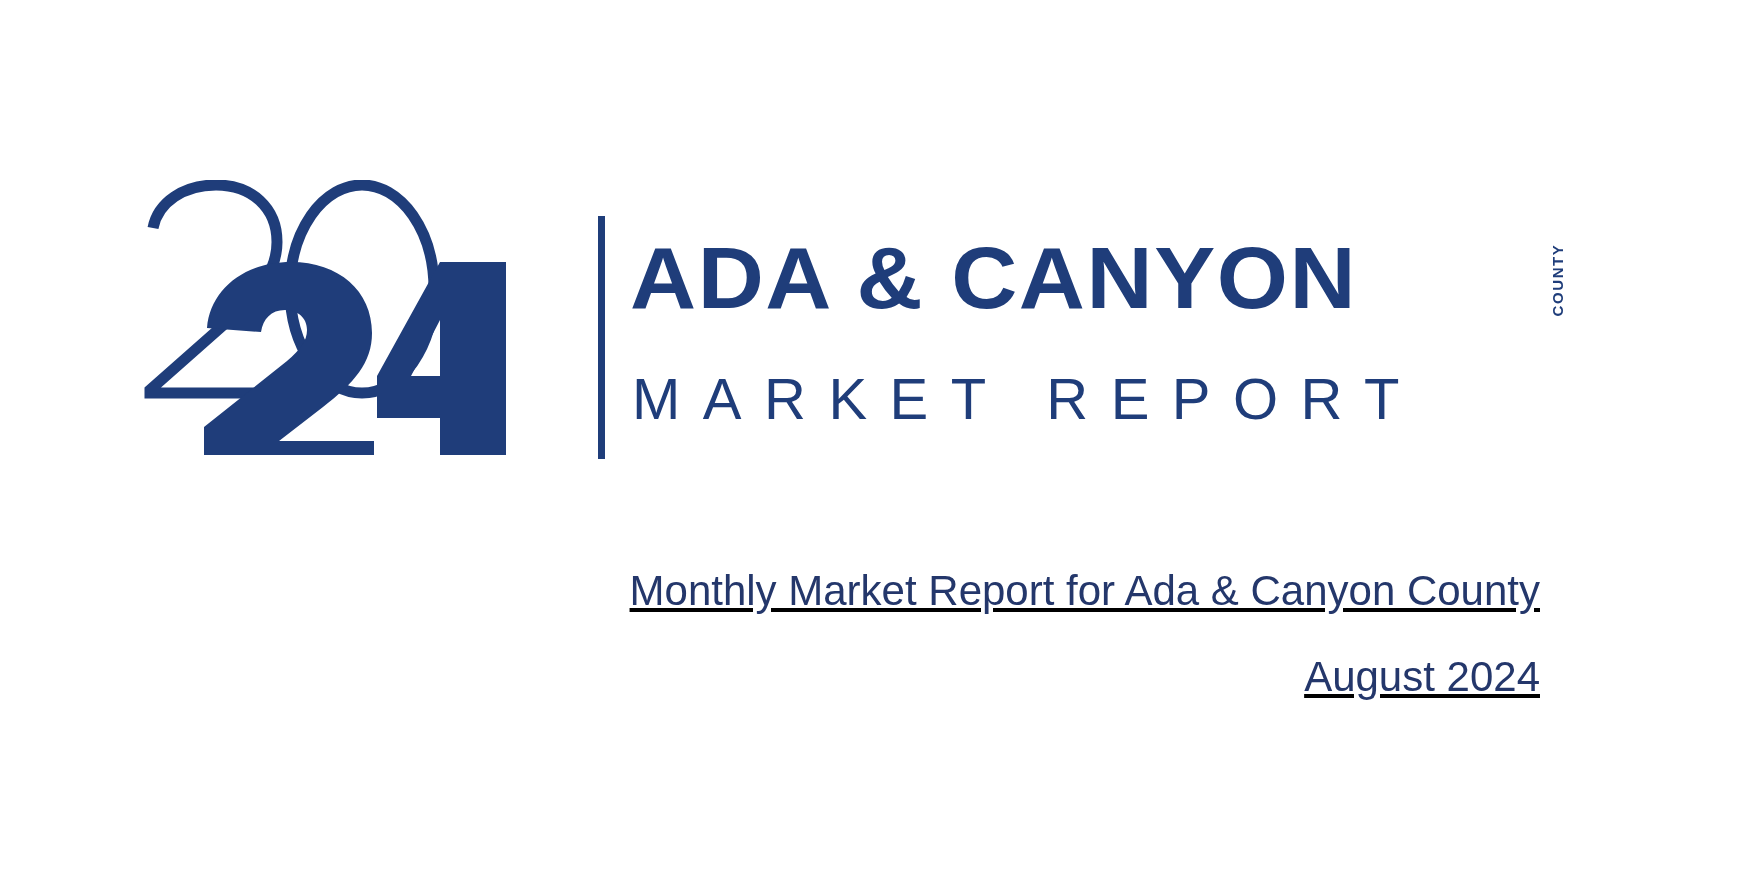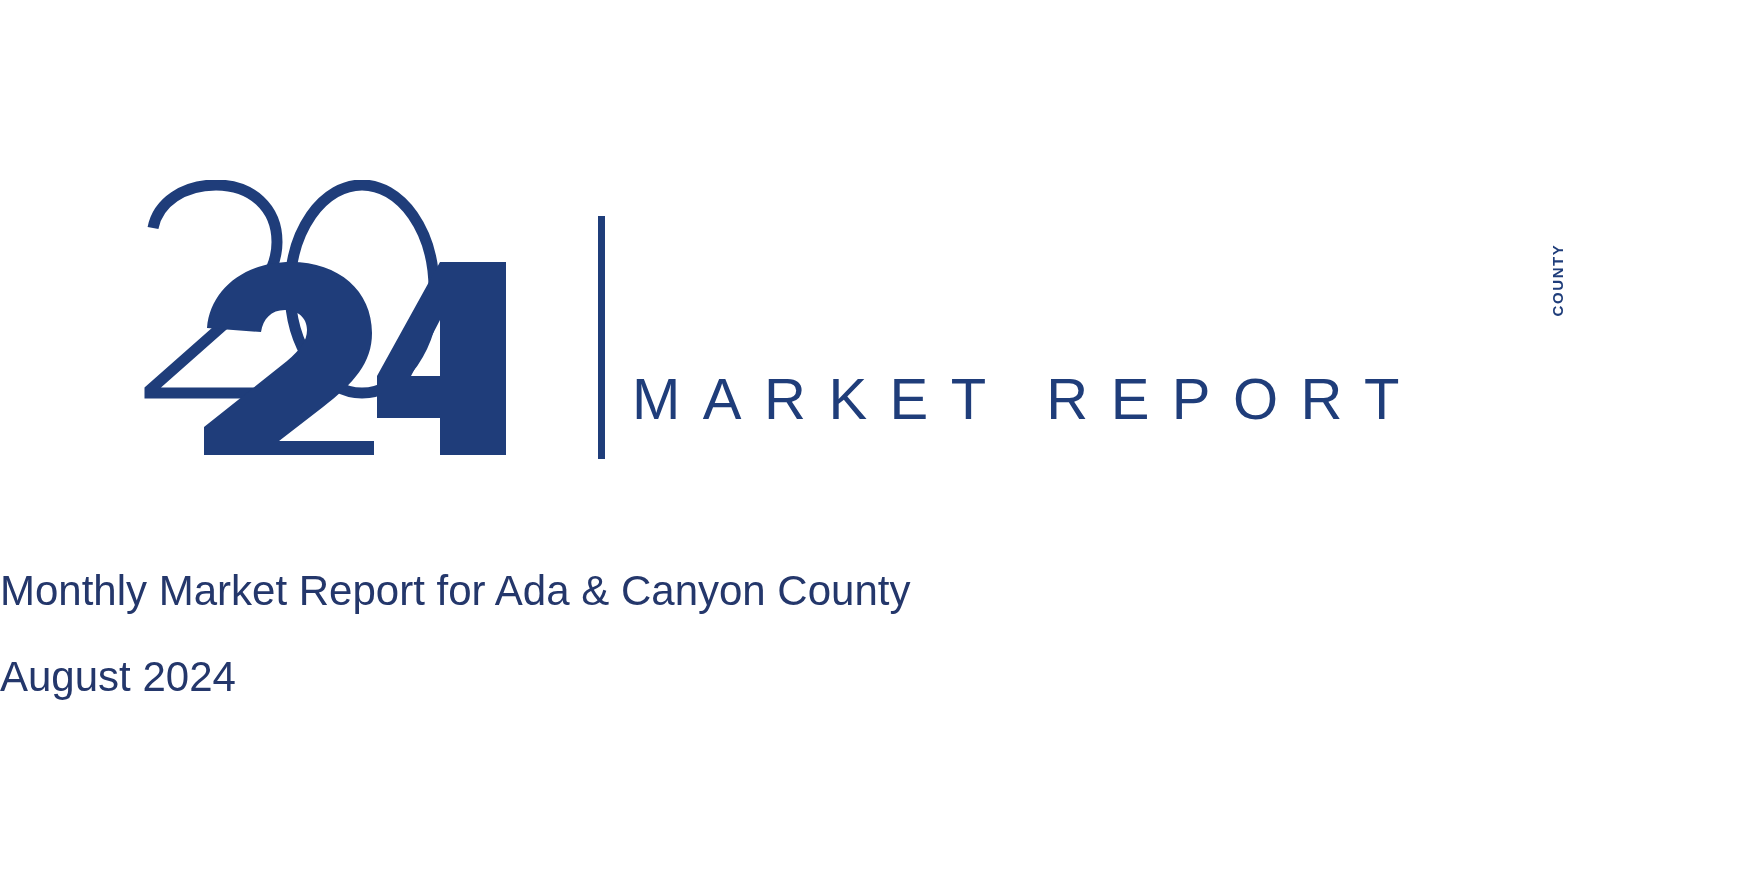--- a/index.html
+++ b/index.html
@@ -115,21 +115,22 @@
     display: inline-block;
     text-align: right;
   }
 
   
   .caption-block {
     position: absolute;
     left: 0;
     top: 548px;
     width: 1540px;
-    text-align: left;
+    text-align: right;
+    text-decoration: underline;
   }
   .caption-line-1 {
     font-family: "Liberation Sans", sans-serif;
     font-weight: 400;
     font-size: 42px;
     line-height: 86px;
     color: #24376B;
   }
   .caption-line-2 {
     font-family: "Liberation Sans", sans-serif;
@@ -163,20 +164,23 @@
 
           <path fill="#1F3D7A" d="M300 82 L366 82 L366 275 L300 275 L300 238 L237 238 L237 196 Z
                    M300 196 L300 140 L271 196 Z"></path>
         </g>
       </svg>
     </div>
 
     <div class="logo-divider"></div>
 
     <div class="wordmark">
+      <div class="wordmark-main">
+        <span class="wordmark-main-text">ADA &amp; CANYON</span>
+      </div>
       <div class="wordmark-county">
         <span>COUNTY</span>
       </div>
       <div class="wordmark-sub">
         <span class="wordmark-sub-text">MARKET REPORT</span>
       </div>
     </div>
 
   </div>
 

